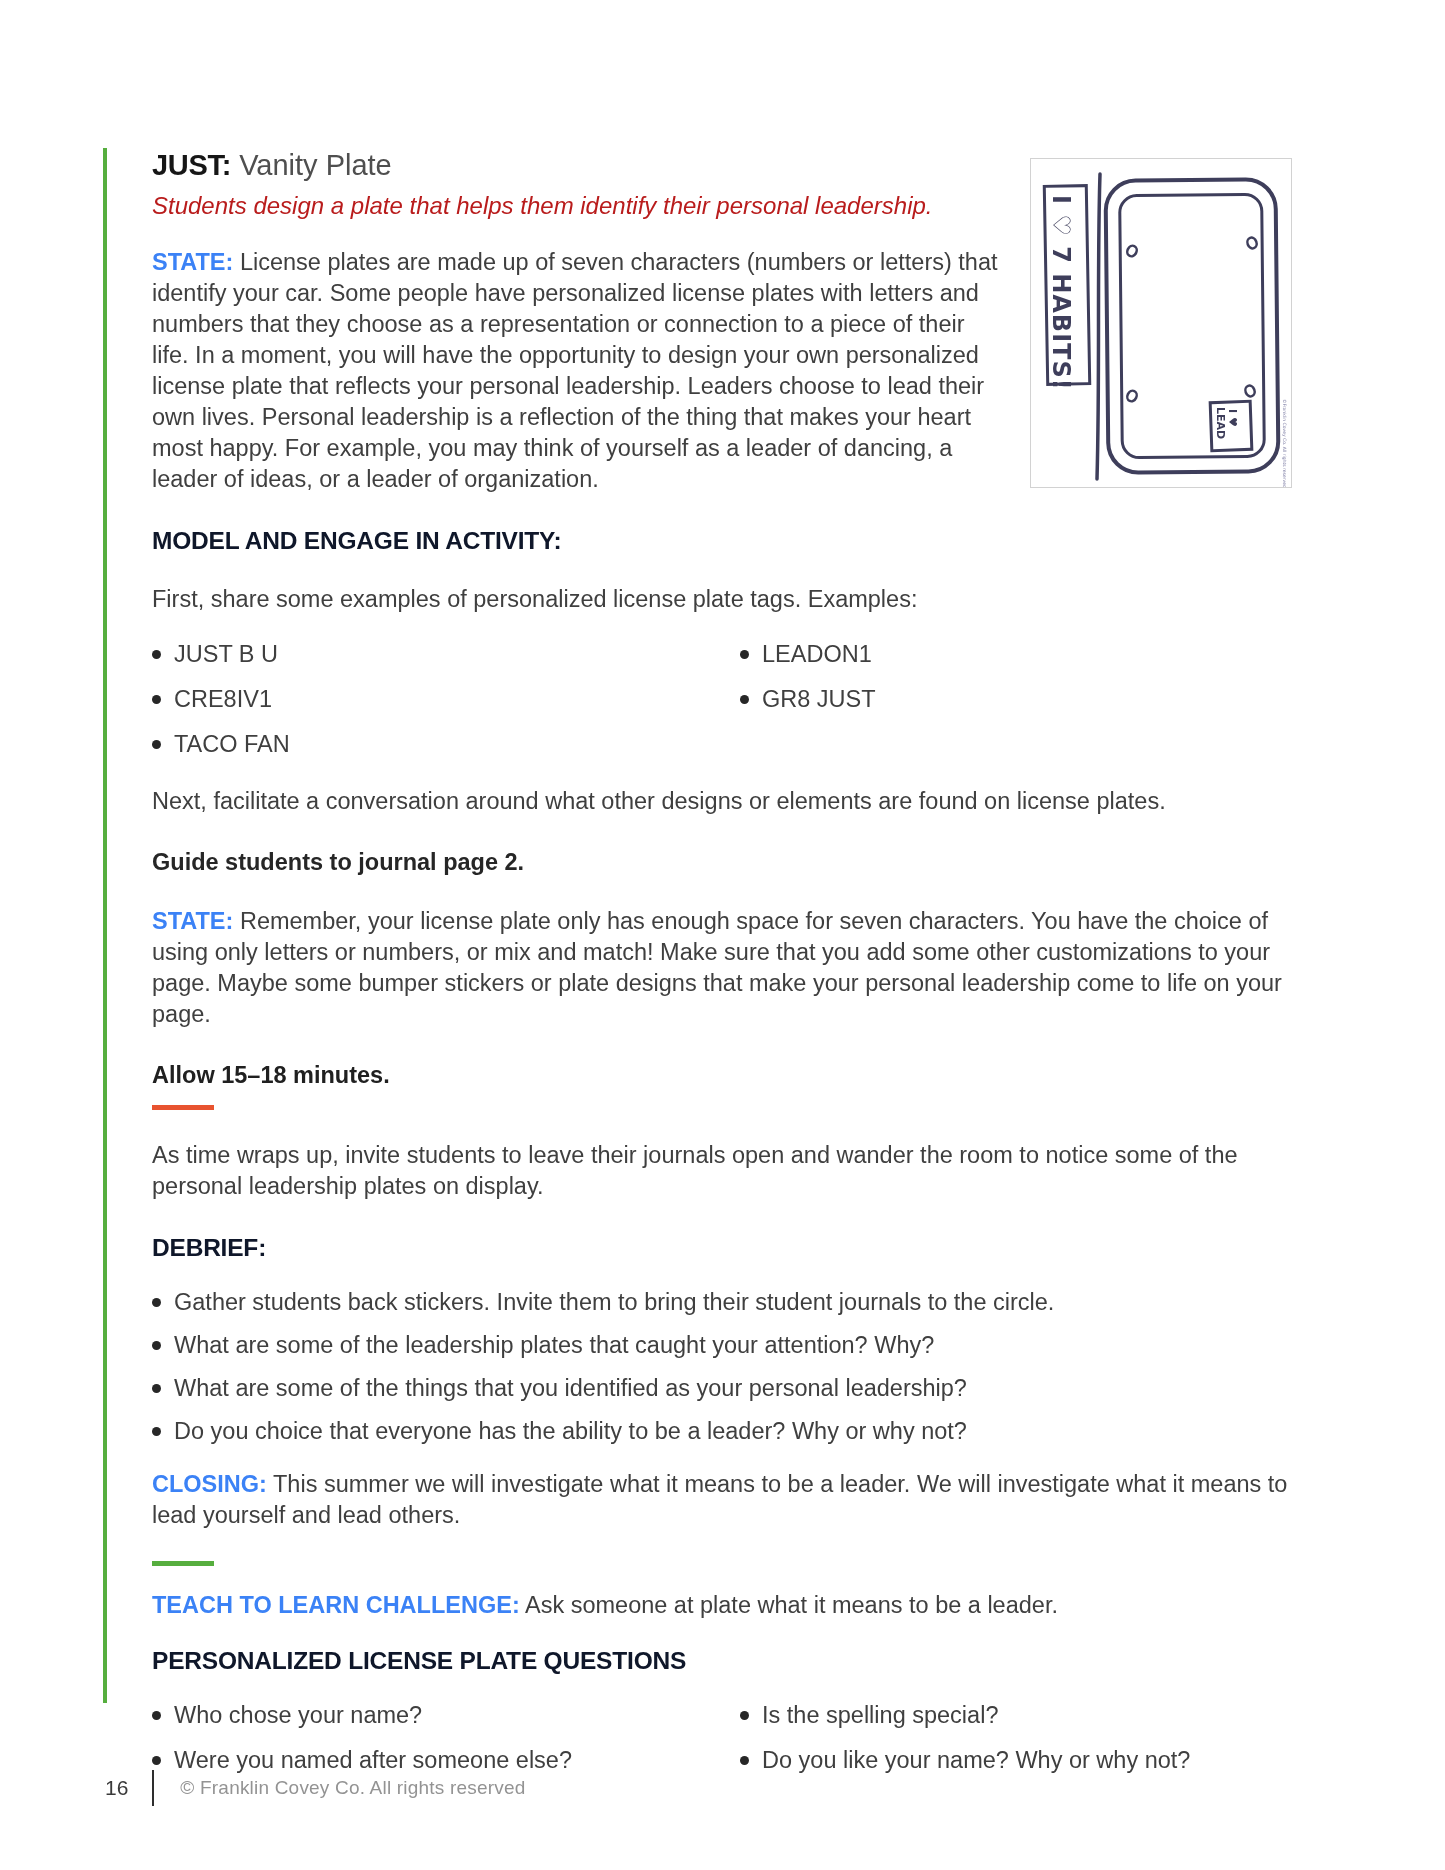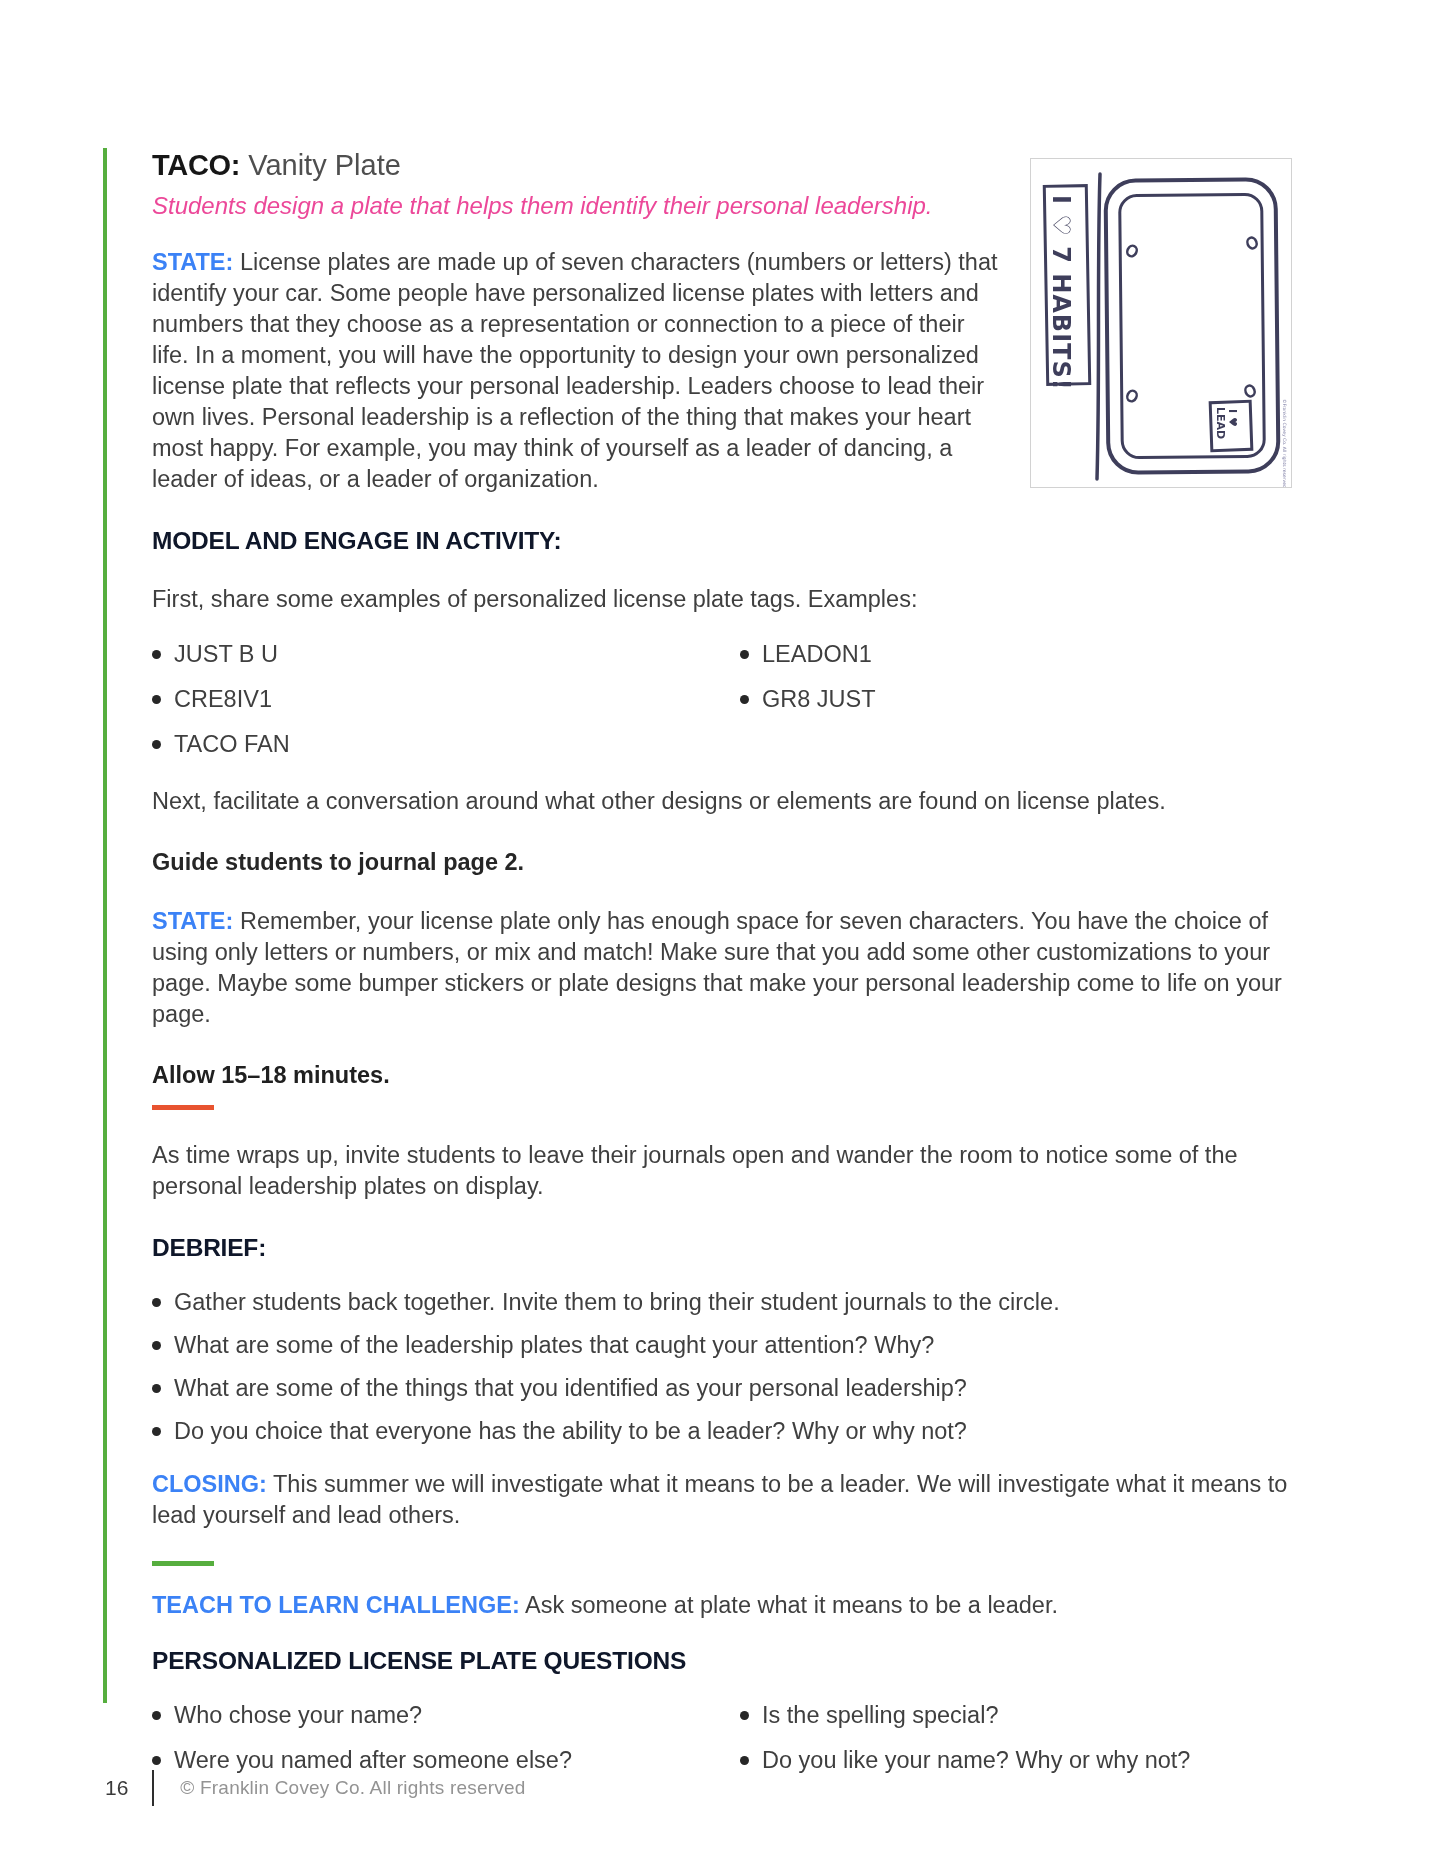--- a/index.html
+++ b/index.html
@@ -35,21 +35,21 @@
     background:#4CA93C; flex:0 0 auto;
     display:flex; align-items:center; justify-content:center;
   }
   h1.page-title {
     font-size:32px; line-height:36px; font-weight:bold;
     color:#1d1d1d; letter-spacing:-0.5px;
   }
   .game-line { font-size:29px; line-height:34px; margin-bottom:8px; }
   .game-line b { color:#161616; letter-spacing:-0.3px; }
   .game-line .game-name { color:#4f4f4f; }
-  .subtitle { font-style:italic; font-size:24px; color:#ec4899; margin-bottom:26px; }
+  .subtitle { font-style:italic; font-size:24px; color:#b91c1c; margin-bottom:26px; }
   p.body { margin-bottom:30px; }
   p.body b, .lead-label { color:#3b82f6; }
   h3.sec {
     font-size:24.5px; font-weight:bold; color:#0f172a;
     letter-spacing:-0.2px; margin-bottom:28px;
   }
   .intro { margin-bottom:24px; }
   .bullet-grid {
     display:grid; grid-template-columns:588px 1fr;
     row-gap:14px; margin-bottom:26px;
@@ -108,21 +108,21 @@
           <text x="2" y="0" font-size="11">I ♥</text>
           <text x="0" y="12" font-size="11">LEAD</text>
         </g>
 
         <text transform="translate(252,240) rotate(90)" font-size="4.5" fill="#7878a0" font-family="DejaVu Sans, sans-serif">©Franklin Covey Co. All rights reserved</text>
       </svg>
     </div>
 
 
     <p class="game-line">
-      <b>TACO:</b>
+      <b>JUST:</b>
       <span class="game-name">Vanity Plate</span>
     </p>
     <p class="subtitle">Students design a plate that helps them identify their personal leadership.</p>
 
     <p class="body">
       <b>STATE:</b>
       <span>License plates are made up of seven characters (numbers or letters) that identify your car. Some people have personalized license plates with letters and numbers that they choose as a representation or connection to a piece of their life. In a moment, you will have the opportunity to design your own personalized license plate that reflects your personal leadership. Leaders choose to lead their own lives. Personal leadership is a reflection of the thing that makes your heart most happy. For example, you may think of yourself as a leader of dancing, a leader of ideas, or a leader of organization.</span>
     </p>
 
     <h3 class="sec">MODEL AND ENGAGE IN ACTIVITY:</h3>
@@ -161,21 +161,21 @@
 
     <p class="allow">Allow 15–18 minutes.</p>
     <div class="divider orange"></div>
 
     <p class="body">As time wraps up, invite students to leave their journals open and wander the room to notice some of the personal leadership plates on display.</p>
 
     <h3 class="sec" style="margin-bottom:24px;">DEBRIEF:</h3>
     <div class="bullet-list">
       <div class="bullet-item">
           <span class="bullet-dot"></span>
-          <span>Gather students back together. Invite them to bring their student journals to the circle.</span>
+          <span>Gather students back stickers. Invite them to bring their student journals to the circle.</span>
         </div>
       <div class="bullet-item">
           <span class="bullet-dot"></span>
           <span>What are some of the leadership plates that caught your attention? Why?</span>
         </div>
       <div class="bullet-item">
           <span class="bullet-dot"></span>
           <span>What are some of the things that you identified as your personal leadership?</span>
         </div>
       <div class="bullet-item">

